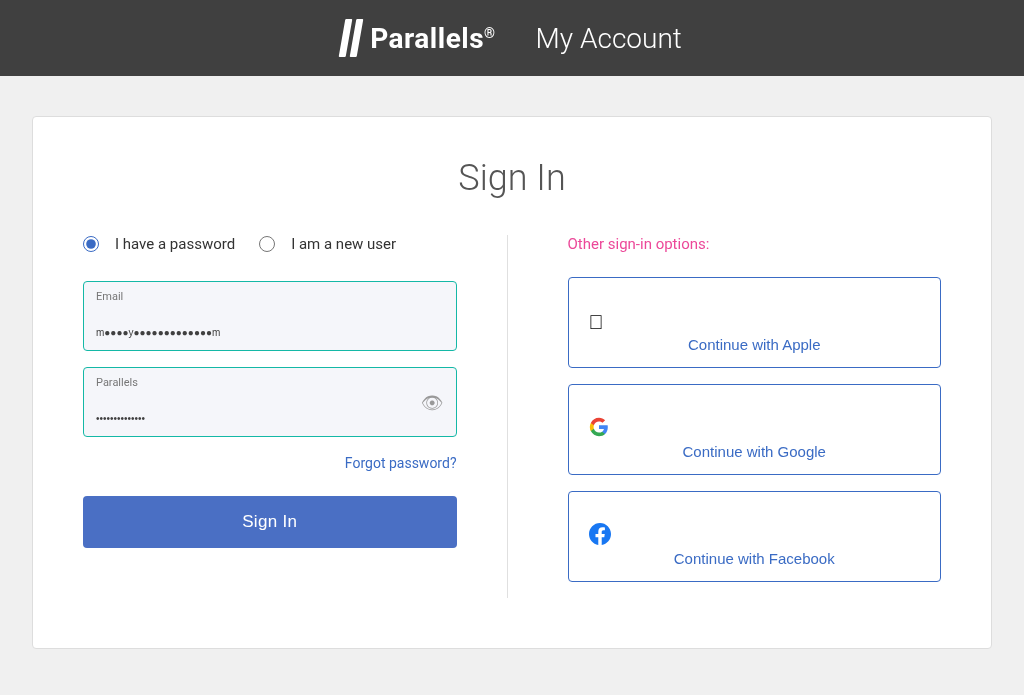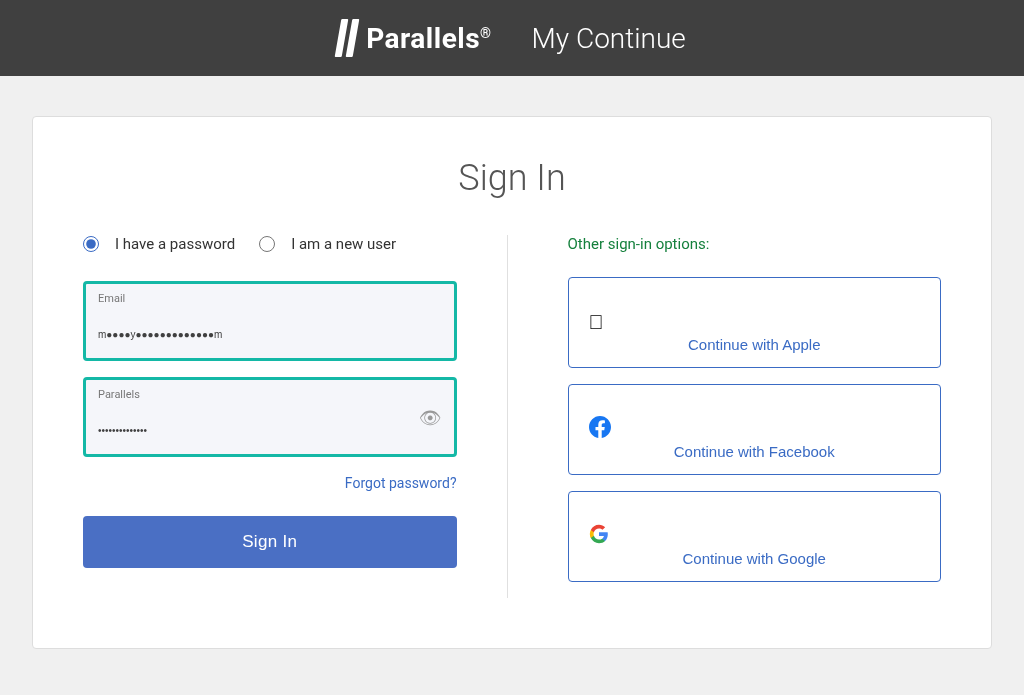--- a/index.html
+++ b/index.html
@@ -130,24 +130,24 @@
       height: 16px;
       cursor: pointer;
     }
 
     
     .form-group {
       margin-bottom: 16px;
     }
     .form-field {
       position: relative;
-      border: 3px solid #14b8a6;
+      border: 1px solid #14b8a6;
       border-radius: 4px;
       background: #f5f6fa;
-      padding: 8px 12px 16px;
+      padding: 8px 12px 10px;
     }
     .form-field label {
       display: block;
       font-size: 11px;
       color: #777;
       margin-bottom: 4px;
     }
     .form-field input {
       width: 100%;
       border: none;
@@ -188,21 +188,21 @@
       border-radius: 4px;
       padding: 16px;
       font-size: 17px;
       cursor: pointer;
       letter-spacing: 0.3px;
     }
 
     
     .other-options-label {
       font-size: 15px;
-      color: #15803d;
+      color: #ec4899;
       margin-bottom: 24px;
       align-self: flex-start;
     }
 
     .social-btn {
       display: flex;
       align-items: center;
       width: 100%;
       border: 1px solid #3a6bc4;
       border-radius: 4px;
@@ -253,21 +253,21 @@
   <div class="parallels-logo">
     <div class="parallels-bars">
       <span></span>
       <span></span>
     </div>
     <span class="header-brand-text">
       <span>Parallels</span><span class="header-reg">®</span>
     </span>
   </div>
   <span class="header-divider"></span>
-  <span class="header-account-text">My Continue</span>
+  <span class="header-account-text">My Account</span>
 </header>
 
 <div class="main">
   <div class="card">
     <h1 class="card-title">Sign In</h1>
 
     <div class="card-body">
 
       <div class="left-col">
 
@@ -310,39 +310,39 @@
 
       </div>
 
       <div class="right-col">
 
         <div class="other-options-label">Other sign-in options:</div>
 
         <button class="social-btn">
           <span class="btn-icon apple-icon"></span>
           <span class="btn-label">Continue with Apple</span>
-        </button>
-
-        <button class="social-btn">
-          <span class="btn-icon facebook-icon">
-            <svg width="22" height="22" viewBox="0 0 24 24" fill="#1877f2" xmlns="http://www.w3.org/2000/svg">
-              <path d="M24 12.073C24 5.405 18.627 0 12 0S0 5.405 0 12.073C0 18.1 4.388 23.094 10.125 24v-8.437H7.078v-3.49h3.047V9.413c0-3.025 1.791-4.697 4.533-4.697 1.313 0 2.686.236 2.686.236v2.97h-1.514c-1.491 0-1.956.93-1.956 1.883v2.268h3.328l-.532 3.49h-2.796V24C19.612 23.094 24 18.1 24 12.073z"></path>
-            </svg>
-          </span>
-          <span class="btn-label">Continue with Facebook</span>
         </button>
 
         <button class="social-btn">
           <span class="btn-icon">
             <svg class="google-icon" viewBox="0 0 24 24" xmlns="http://www.w3.org/2000/svg">
               <path d="M22.56 12.25c0-.78-.07-1.53-.2-2.25H12v4.26h5.92c-.26 1.37-1.04 2.53-2.21 3.31v2.77h3.57c2.08-1.92 3.28-4.74 3.28-8.09z" fill="#4285F4"></path>
               <path d="M12 23c2.97 0 5.46-.98 7.28-2.66l-3.57-2.77c-.98.66-2.23 1.06-3.71 1.06-2.86 0-5.29-1.93-6.16-4.53H2.18v2.84C3.99 20.53 7.7 23 12 23z" fill="#34A853"></path>
               <path d="M5.84 14.09c-.22-.66-.35-1.36-.35-2.09s.13-1.43.35-2.09V7.07H2.18C1.43 8.55 1 10.22 1 12s.43 3.45 1.18 4.93l2.85-2.22.81-.62z" fill="#FBBC05"></path>
               <path d="M12 5.38c1.62 0 3.06.56 4.21 1.64l3.15-3.15C17.45 2.09 14.97 1 12 1 7.7 1 3.99 3.47 2.18 7.07l3.66 2.84c.87-2.6 3.3-4.53 6.16-4.53z" fill="#EA4335"></path>
             </svg>
           </span>
           <span class="btn-label">Continue with Google</span>
         </button>
 
+        <button class="social-btn">
+          <span class="btn-icon facebook-icon">
+            <svg width="22" height="22" viewBox="0 0 24 24" fill="#1877f2" xmlns="http://www.w3.org/2000/svg">
+              <path d="M24 12.073C24 5.405 18.627 0 12 0S0 5.405 0 12.073C0 18.1 4.388 23.094 10.125 24v-8.437H7.078v-3.49h3.047V9.413c0-3.025 1.791-4.697 4.533-4.697 1.313 0 2.686.236 2.686.236v2.97h-1.514c-1.491 0-1.956.93-1.956 1.883v2.268h3.328l-.532 3.49h-2.796V24C19.612 23.094 24 18.1 24 12.073z"></path>
+            </svg>
+          </span>
+          <span class="btn-label">Continue with Facebook</span>
+        </button>
+
       </div>
     </div>
   </div>
 </div>
 
 </body></html>

